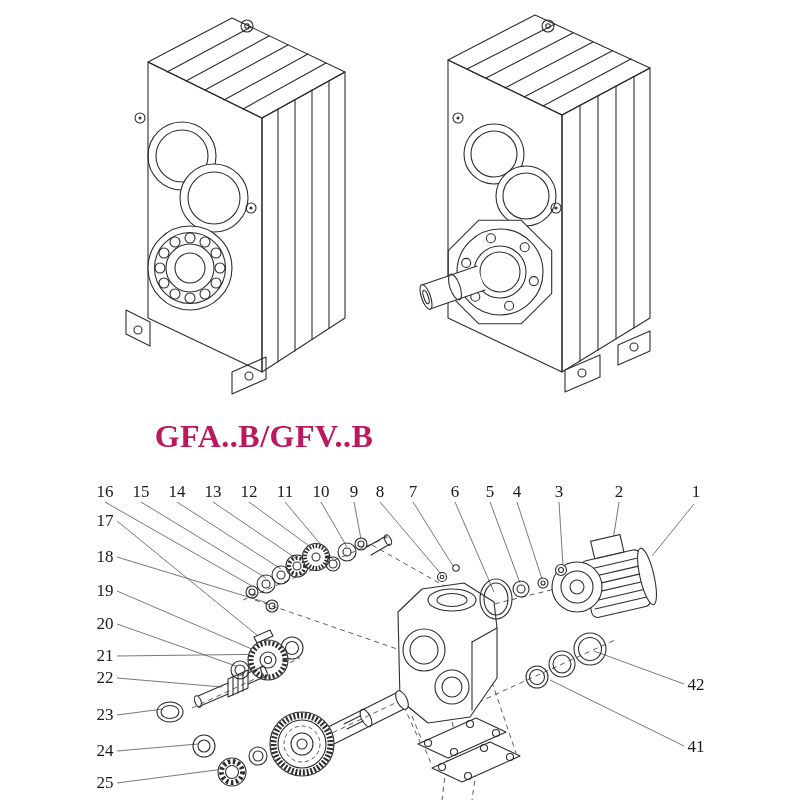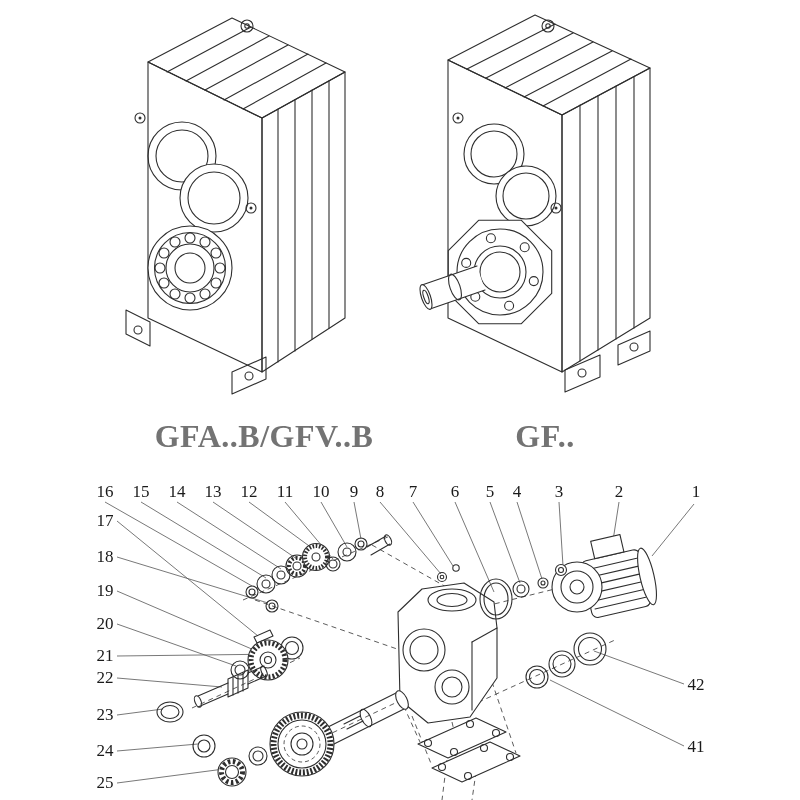--- a/index.html
+++ b/index.html
@@ -4,21 +4,21 @@
 <style>
   html,body{margin:0;padding:0;background:#e8e8e8;}
   .page{
     position:relative;width:800px;height:800px;background:#ffffff;
     font-family:"Liberation Sans",sans-serif;overflow:hidden;
   }
   .drawing-canvas{position:absolute;left:0;top:0;width:800px;height:800px;}
   .model-label{
     position:absolute;top:416px;height:40px;line-height:40px;
     font-family:"Liberation Serif",serif;font-weight:700;font-size:32px;
-    color:#737373;text-align:center;letter-spacing:0.5px;
+    color:#be185d;text-align:center;letter-spacing:0.5px;
   }
   .model-label.left{left:94px;width:340px;}
   .model-label.right{left:420px;width:250px;}
   .ln{stroke:#2e2e2e;stroke-width:1.1;fill:none;stroke-linejoin:round;stroke-linecap:round;}
   .lnf{stroke:#2e2e2e;stroke-width:1.1;fill:#ffffff;stroke-linejoin:round;}
   .wf{fill:#ffffff;stroke:none;}
   .dash{stroke:#4a4a4a;stroke-width:0.9;fill:none;stroke-dasharray:5 4;}
   .dashc{stroke:#4a4a4a;stroke-width:0.9;fill:none;stroke-dasharray:4 3;}
   .leader{stroke:#555555;stroke-width:0.8;fill:none;}
   .teeth{fill:none;stroke:#2e2e2e;}
@@ -353,15 +353,14 @@
         <text class="num" x="105" y="756">24</text>
         <text class="num" x="105" y="788">25</text>
 
         <text class="num" x="696" y="690">42</text>
         <text class="num" x="696" y="752">41</text>
       </g>
     </g>
   </svg>
 
   <div class="model-label left">GFA..B/GFV..B</div>
-  <div class="model-label right">GF..</div>
 
 </div>
 
 </body></html>

